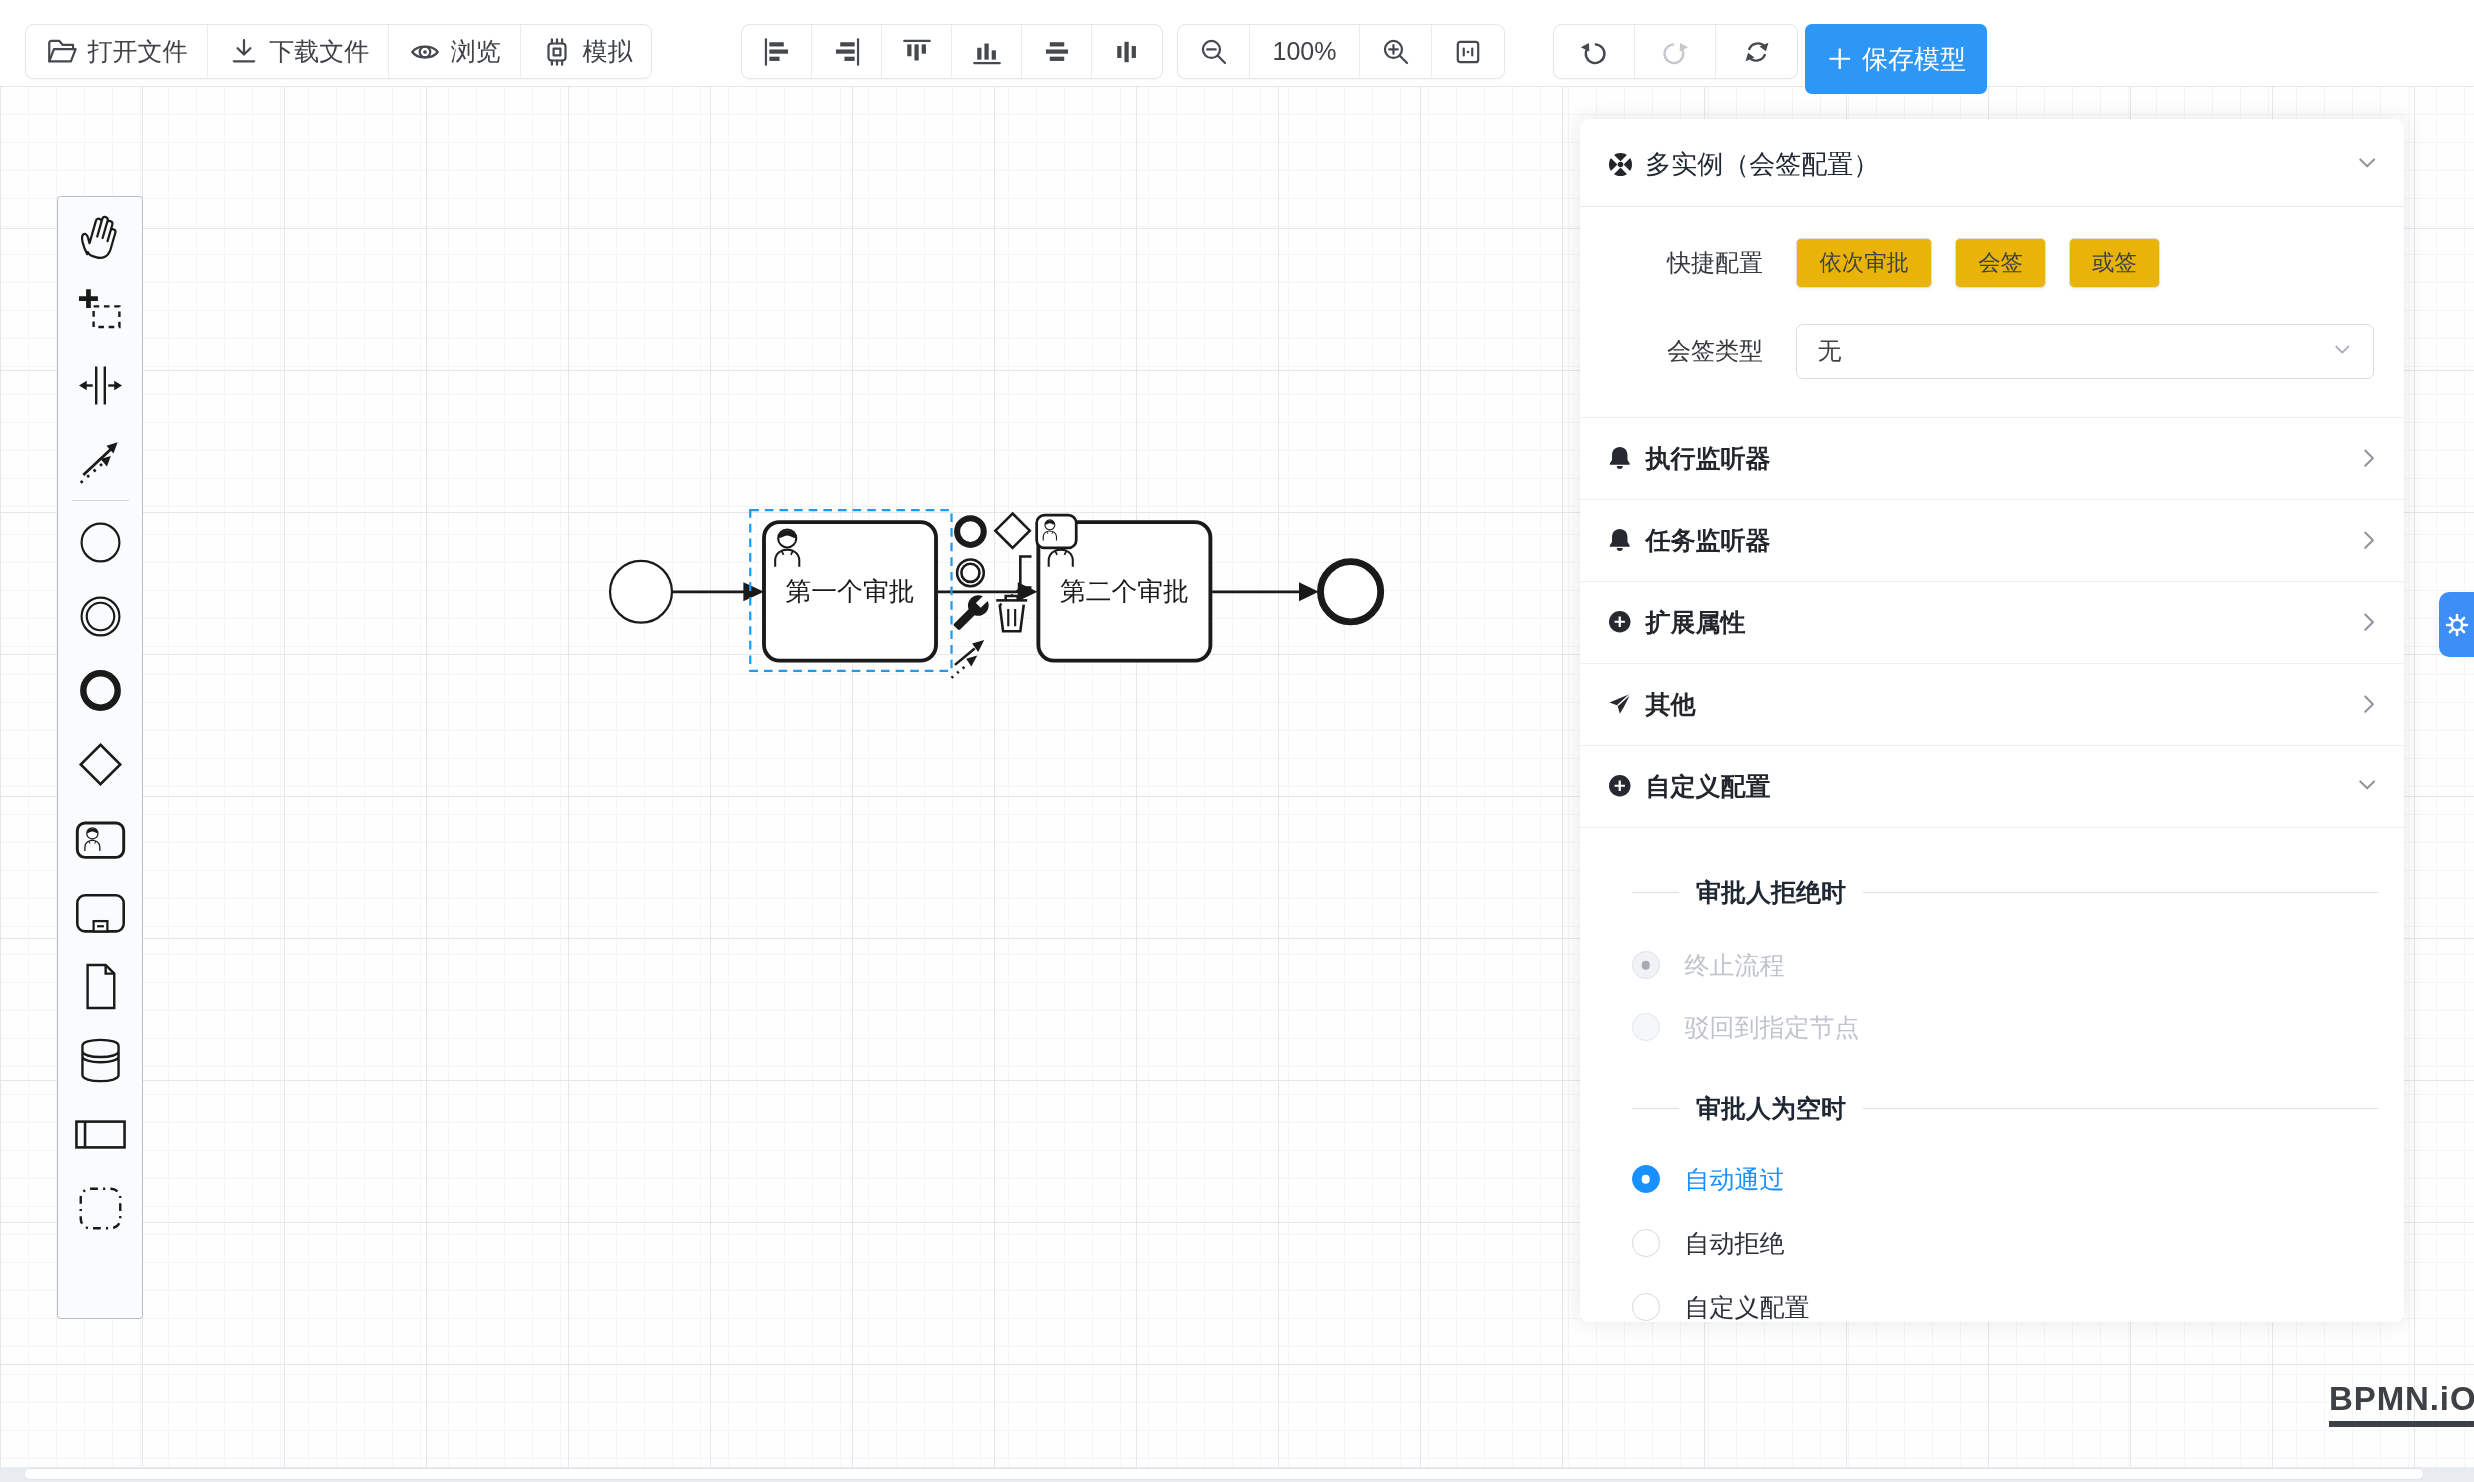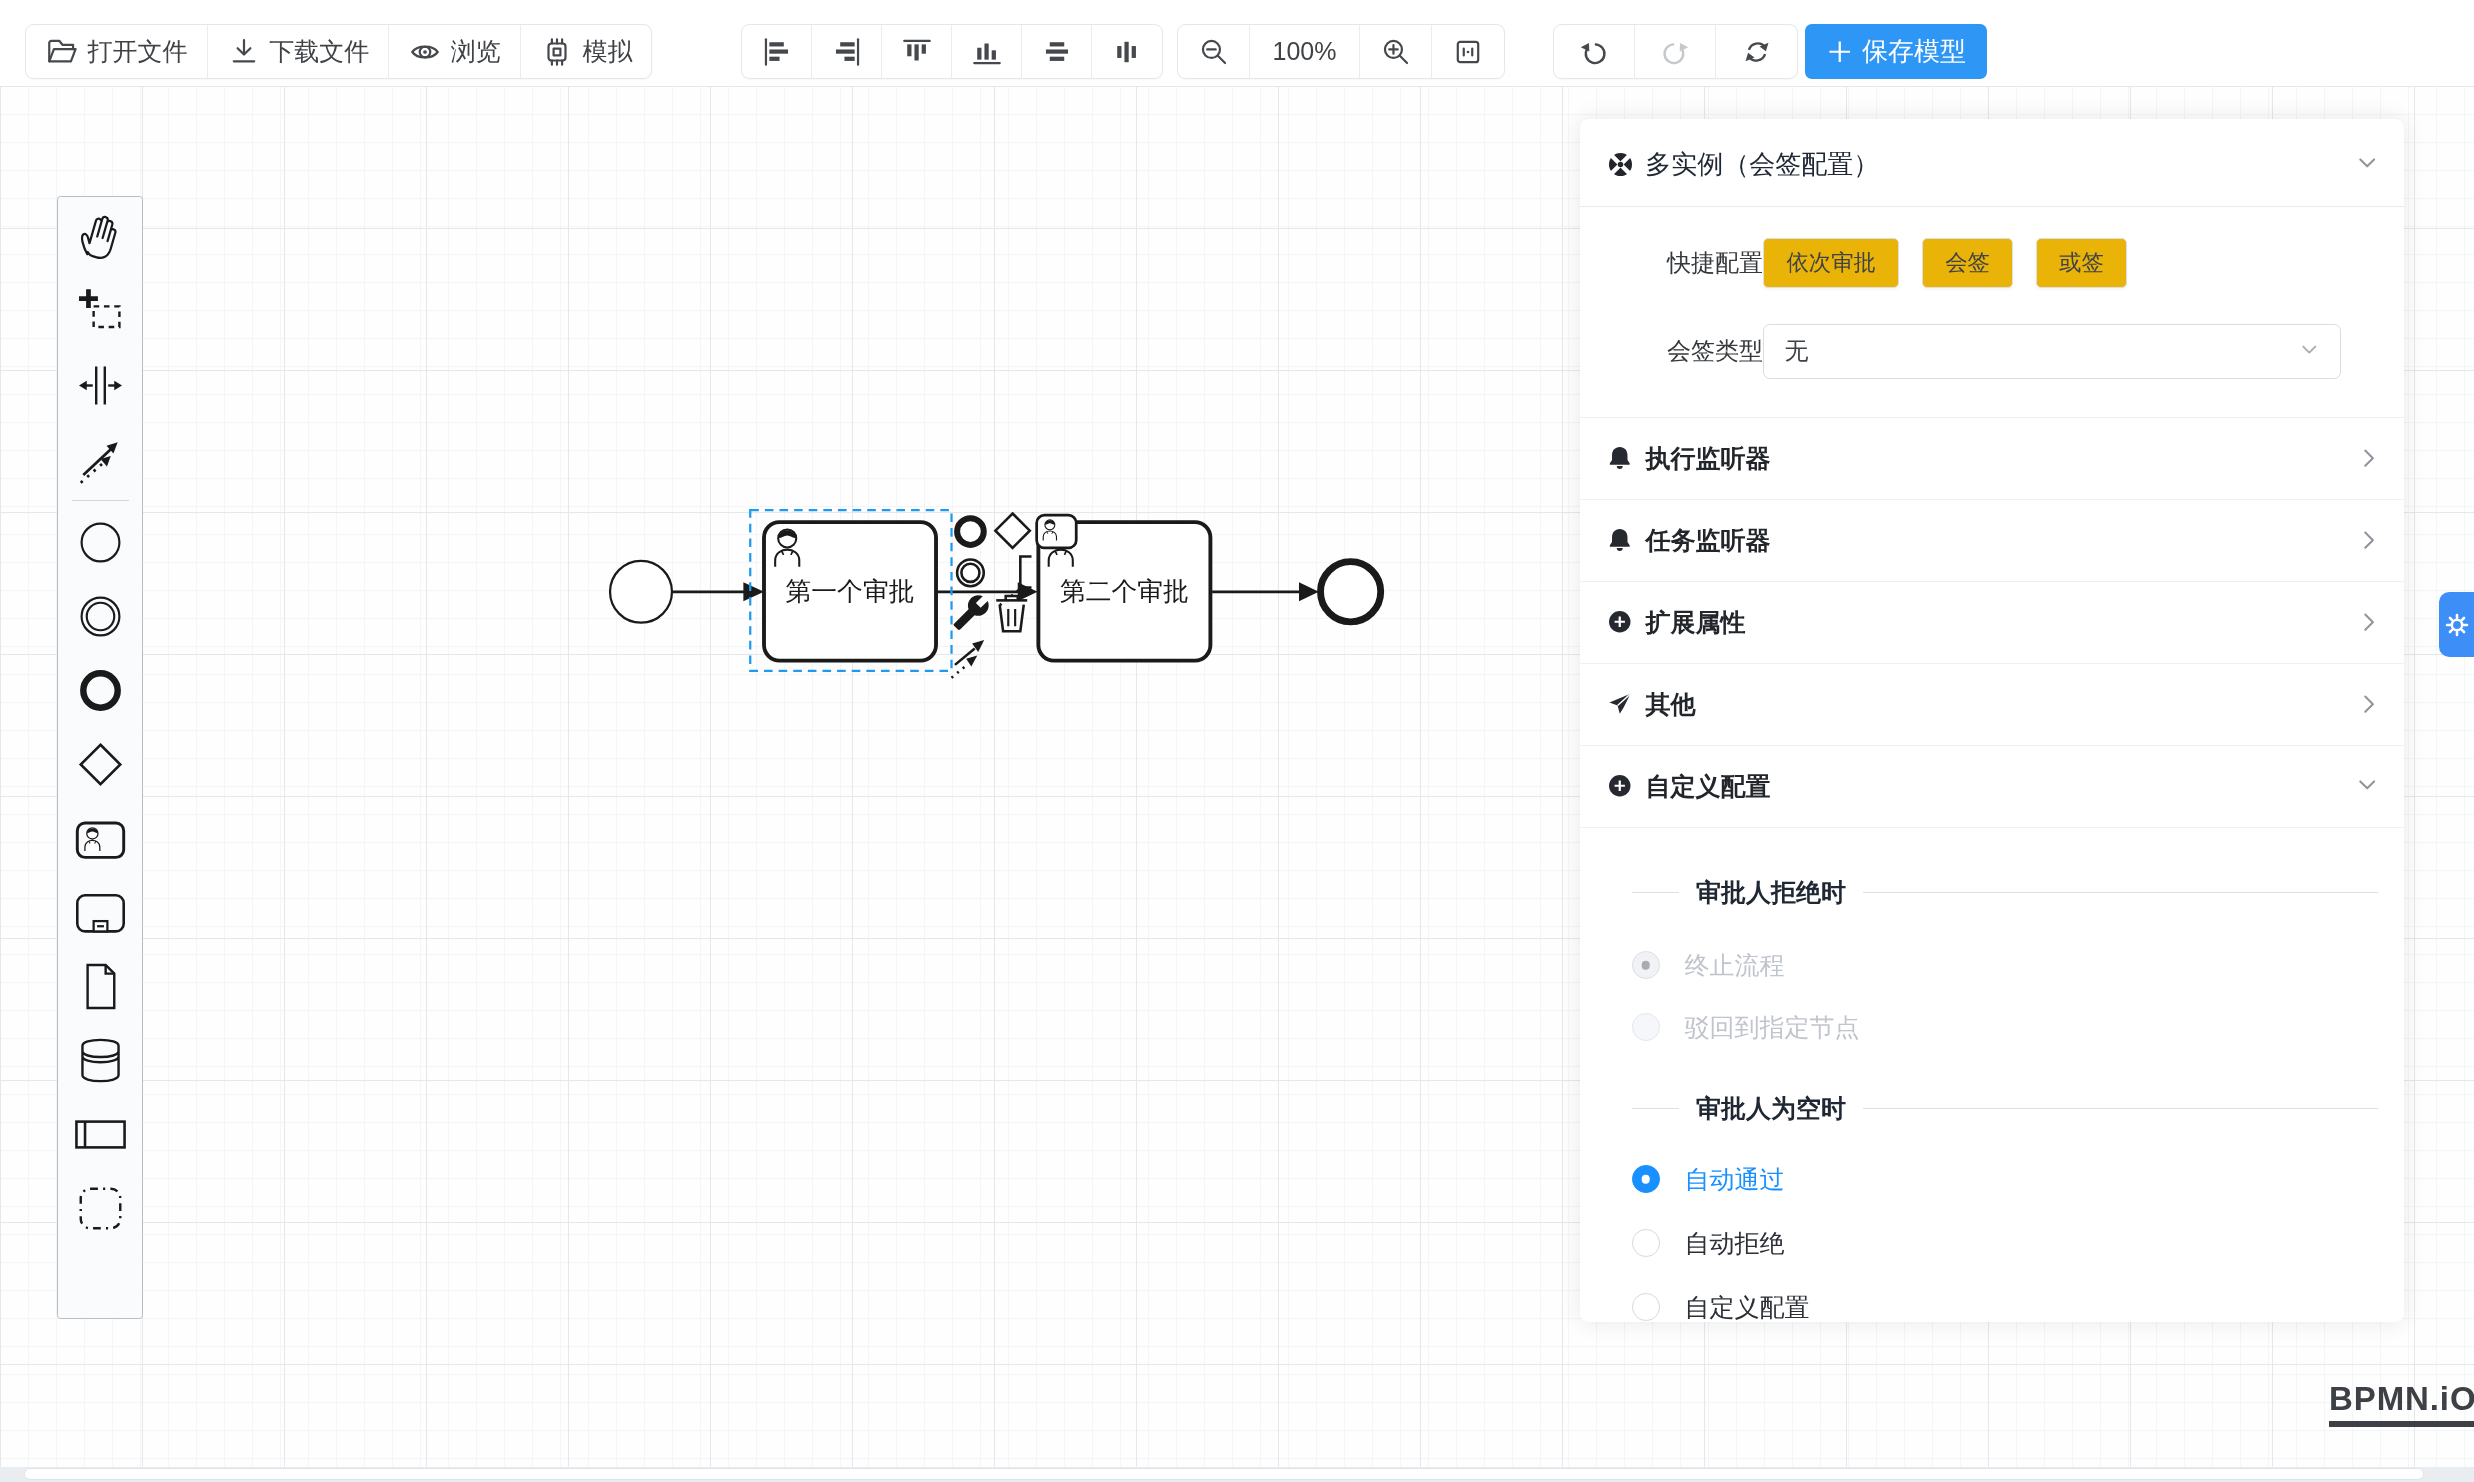--- a/index.html
+++ b/index.html
@@ -15,37 +15,37 @@
   svg{display:block}
   .stroke-ic{stroke:#45494e;fill:none;stroke-width:2.6;stroke-linecap:round;stroke-linejoin:round}
   
   .tgroup{position:absolute;top:24px;height:55px;display:flex;background:#fff;
     border:0.9px solid #e4e6e9;border-radius:8.6px;box-shadow:0 0.9px 1.7px rgba(0,0,0,.03);overflow:hidden}
   .tbtn{display:flex;align-items:center;justify-content:space-between;gap:8.6px;padding:0 19px;
     border-right:0.9px solid #ececee;color:#3f4347;font-size:25px;cursor:pointer;white-space:nowrap}
   .tbtn:last-child,.ibtn:last-child{border-right:none}
   .ibtn{display:flex;align-items:center;justify-content:center;border-right:0.9px solid #ececee;cursor:pointer}
   .zoom-level{font-size:25px;color:#3f4347}
-  .save-btn{position:absolute;left:1805px;top:24px;width:182px;height:55px;background:#2e96f5;
+  .save-btn{position:absolute;left:1805px;top:24px;width:182px;height:70px;background:#2e96f5;
     border-radius:6.9px;color:#fff;display:flex;align-items:center;justify-content:center;gap:8.6px;
     font-size:26px;cursor:pointer}
   
   .palette{position:absolute;left:57px;top:196px;width:86px;height:1123px;background:#fafbfc;
     border:1.7px solid #b9bcc0;border-radius:3.4px;display:flex;flex-direction:column;align-items:center;padding-top:3.4px}
   .pitem{height:74px;display:flex;align-items:center;justify-content:center;width:100%;cursor:pointer}
   .psep{width:57px;border-top:1.7px solid #d4d7da;margin:3.4px 0 5.2px}
   
   .panel{position:absolute;left:1580px;top:119px;width:824px;height:1203px;background:#fff;
     border-radius:8.6px;box-shadow:0 0 22.4px rgba(30,40,60,.10)}
   .panel-header{display:flex;align-items:center;gap:10.3px;padding:27.5px 26px 24px}
   .panel-title{font-size:26px;font-weight:400;color:#1f2733}
   .spacer{margin-left:auto}
   .panel-divider{border-top:0.9px solid #e8eaed}
   .cfg-row{display:flex;align-items:center;margin:31px 26px 0}
-  .cfg-label{width:157px;text-align:right;font-size:24px;color:#35383d;flex:none;}
+  .cfg-label{width:157px;text-align:right;font-size:24px;color:#35383d;flex:none;margin-right:33px}
   .chips{display:flex;gap:22.4px}
   .chip{border:0.9px solid #dcdfe3;border-radius:5.2px;padding:8.6px 22.4px;font-size:22.4px;color:#3f4347;
     background:#eab308;box-shadow:0 1.7px 2.6px rgba(0,0,0,.04);cursor:pointer;white-space:nowrap}
   .select{flex:1;max-width:578px;height:55px;border:0.9px solid #d9dce0;border-radius:6.9px;display:flex;
     align-items:center;padding:0 20.6px;font-size:24px;color:#3f4347;cursor:pointer}
   .sections{margin-top:38px;border-bottom:0.9px solid #eef0f3}
   .sect{display:flex;align-items:center;gap:12px;height:82px;border-top:0.9px solid #eef0f3;
     padding:0 26px;font-size:25px;font-weight:700;color:#22262b;cursor:pointer}
   .group-title{display:flex;align-items:center;margin:48px 26px 0 52px}
   .gt-line{border-top:1.7px solid #dcdfe5;height:0}

